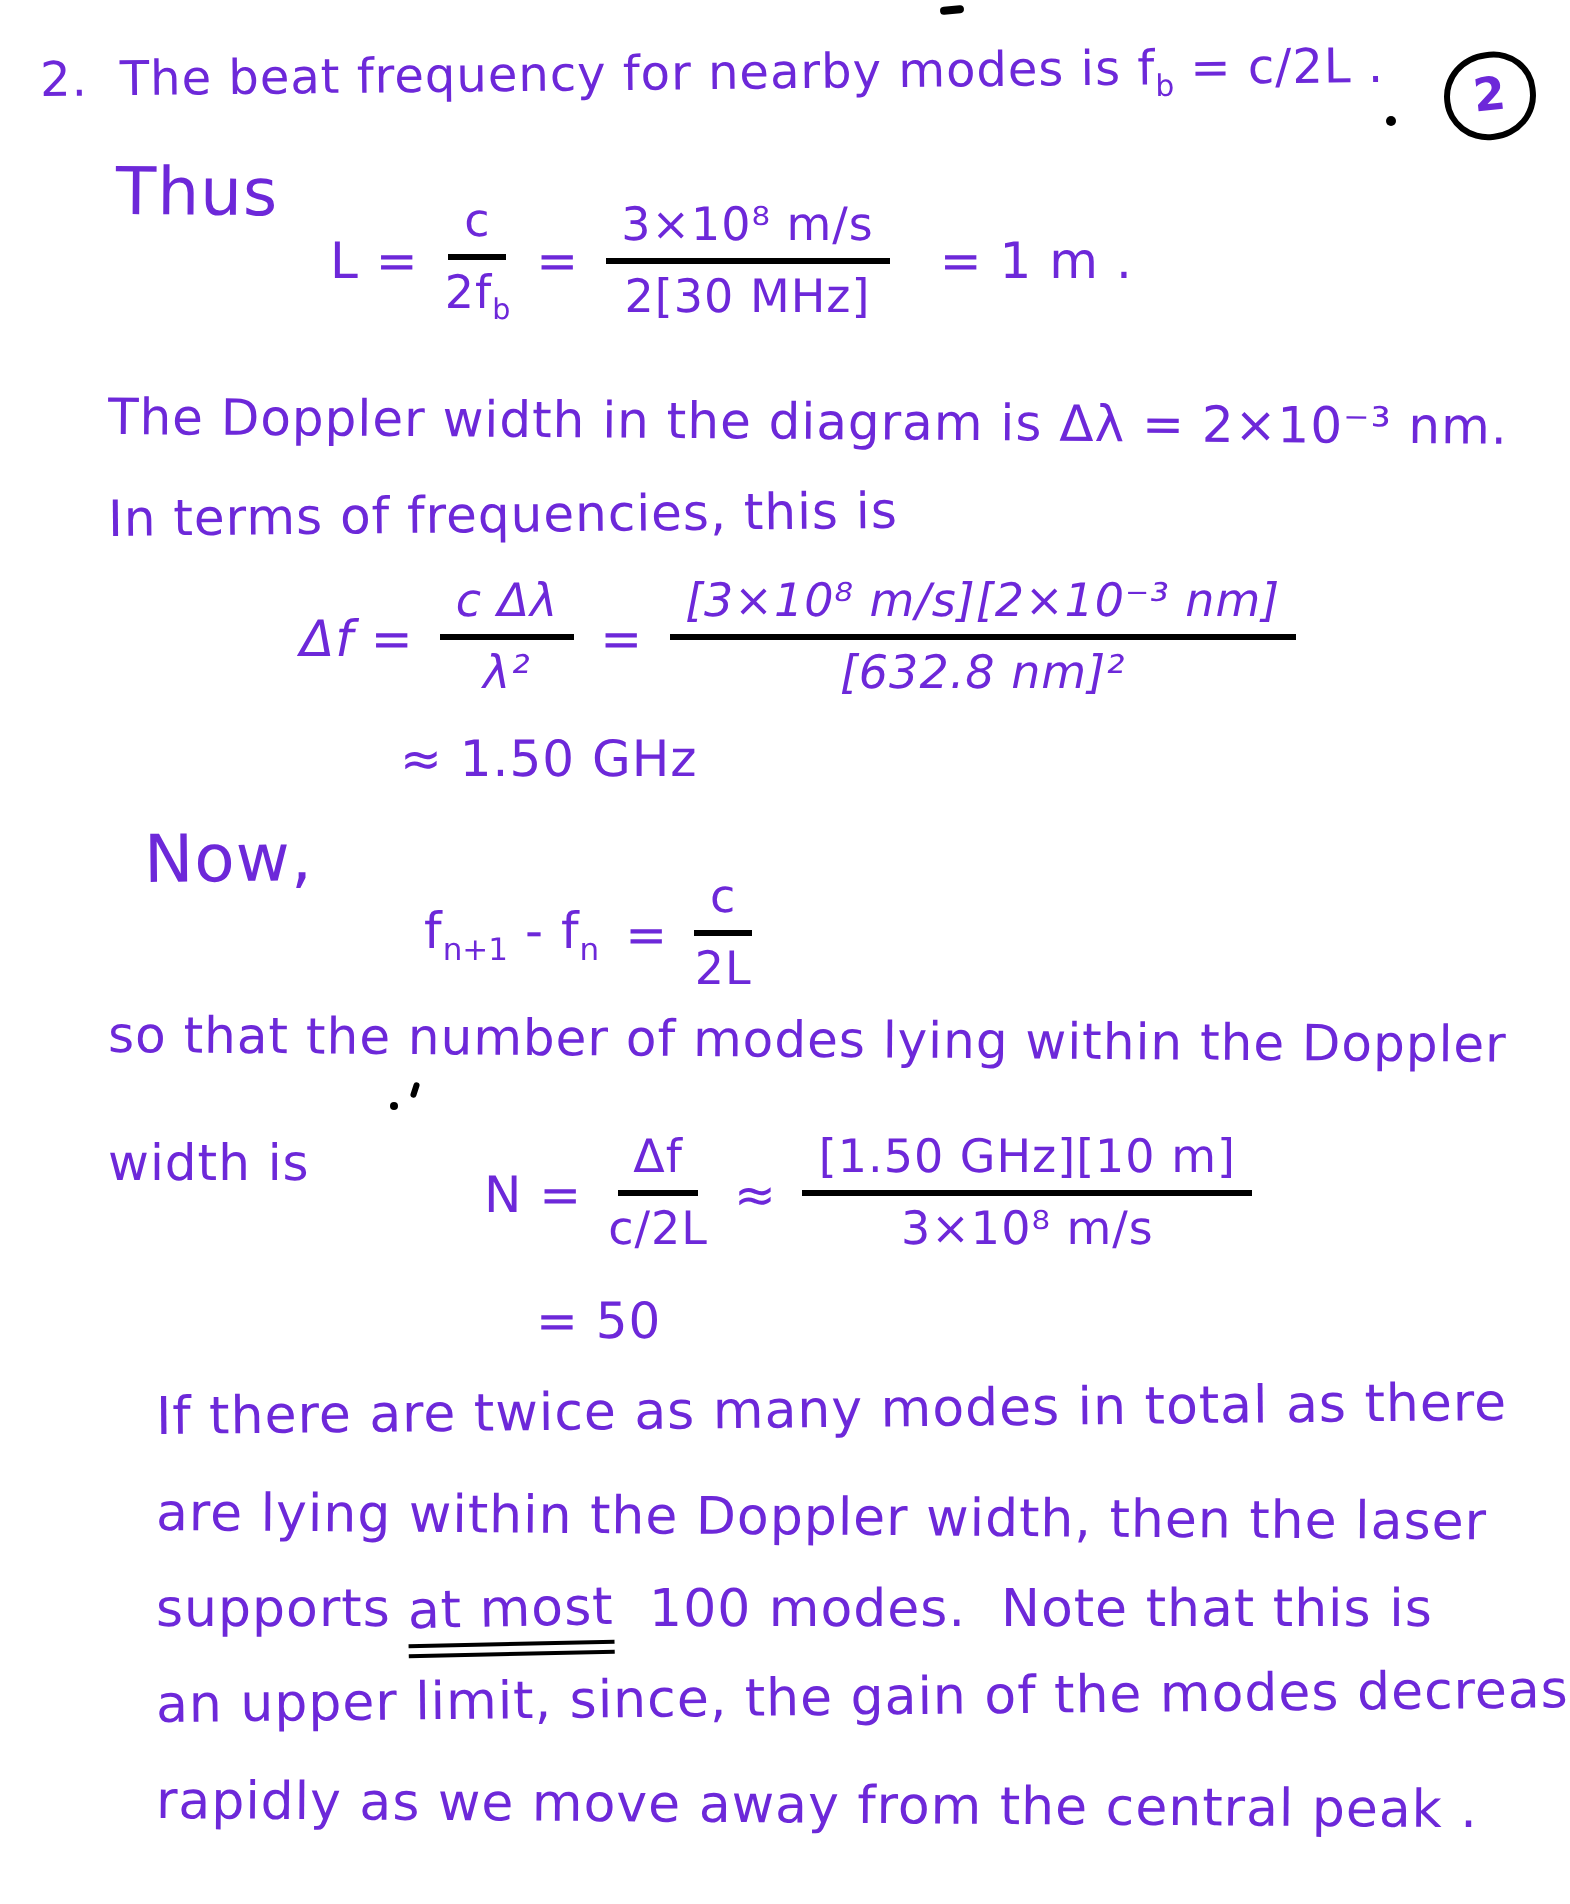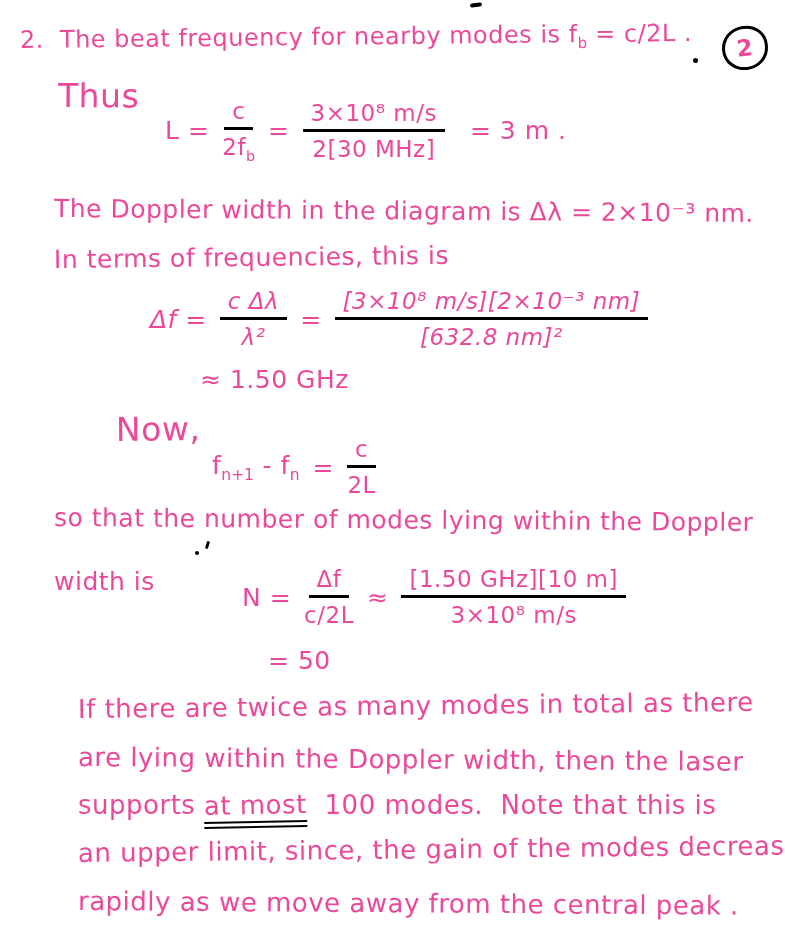--- a/index.html
+++ b/index.html
@@ -3,21 +3,21 @@
 <meta charset="utf-8">
 <style>
   html, body { margin: 0; padding: 0; background: #e8e8e8; }
   .sheet {
     position: relative;
     width: 785px;
     height: 952px;
     background: #ffffff;
     overflow: hidden;
     font-family: "DejaVu Sans", sans-serif;
-    color: #ec4899;
+    color: #6d28d9;
     letter-spacing: 0.5px;
   }
   .line {
     position: absolute;
     white-space: nowrap;
     font-size: 25px;
     transform-origin: left center;
   }
   .tilt-a { transform: rotate(-0.6deg); }
   .tilt-b { transform: rotate(0.4deg); }
@@ -78,41 +78,41 @@
     <span>L =</span>
     <span class="frac">
       <span class="fnum">c</span>
       <span class="fden"><span>2f</span><sub>b</sub></span>
     </span>
     <span>=</span>
     <span class="frac">
       <span class="fnum">3×10⁸ m/s</span>
       <span class="fden">2[30 MHz]</span>
     </span>
-    <span style="margin-left:12px;">= 3 m .</span>
+    <span style="margin-left:12px;">= 1 m .</span>
   </div>
 
   <div class="line tilt-b" style="left:54px; top:194px;">The Doppler width in the diagram is Δλ = 2×10⁻³ nm.</div>
   <div class="line tilt-a" style="left:54px; top:245px;">In terms of frequencies, this is</div>
 
   <div class="line eq" style="left:150px; top:288px;font-style:italic;">
     <span>Δf =</span>
     <span class="frac">
       <span class="fnum">c Δλ</span>
       <span class="fden">λ²</span>
     </span>
     <span>=</span>
     <span class="frac">
       <span class="fnum">[3×10⁸ m/s][2×10⁻³ nm]</span>
       <span class="fden">[632.8 nm]²</span>
     </span>
   </div>
   <div class="line" style="left:200px; top:365px;">≈ 1.50 GHz</div>
 
-  <div class="line big tilt-a" style="left:72px; top:410px;margin-left:44px;">Now,</div>
+  <div class="line big tilt-a" style="left:72px; top:410px;">Now,</div>
 
   <div class="line eq" style="left:212px; top:436px;">
     <span><span>f</span><sub>n+1</sub> <span>-</span> <span>f</span><sub>n</sub></span>
     <span>=</span>
     <span class="frac">
       <span class="fnum">c</span>
       <span class="fden">2L</span>
     </span>
   </div>
 

